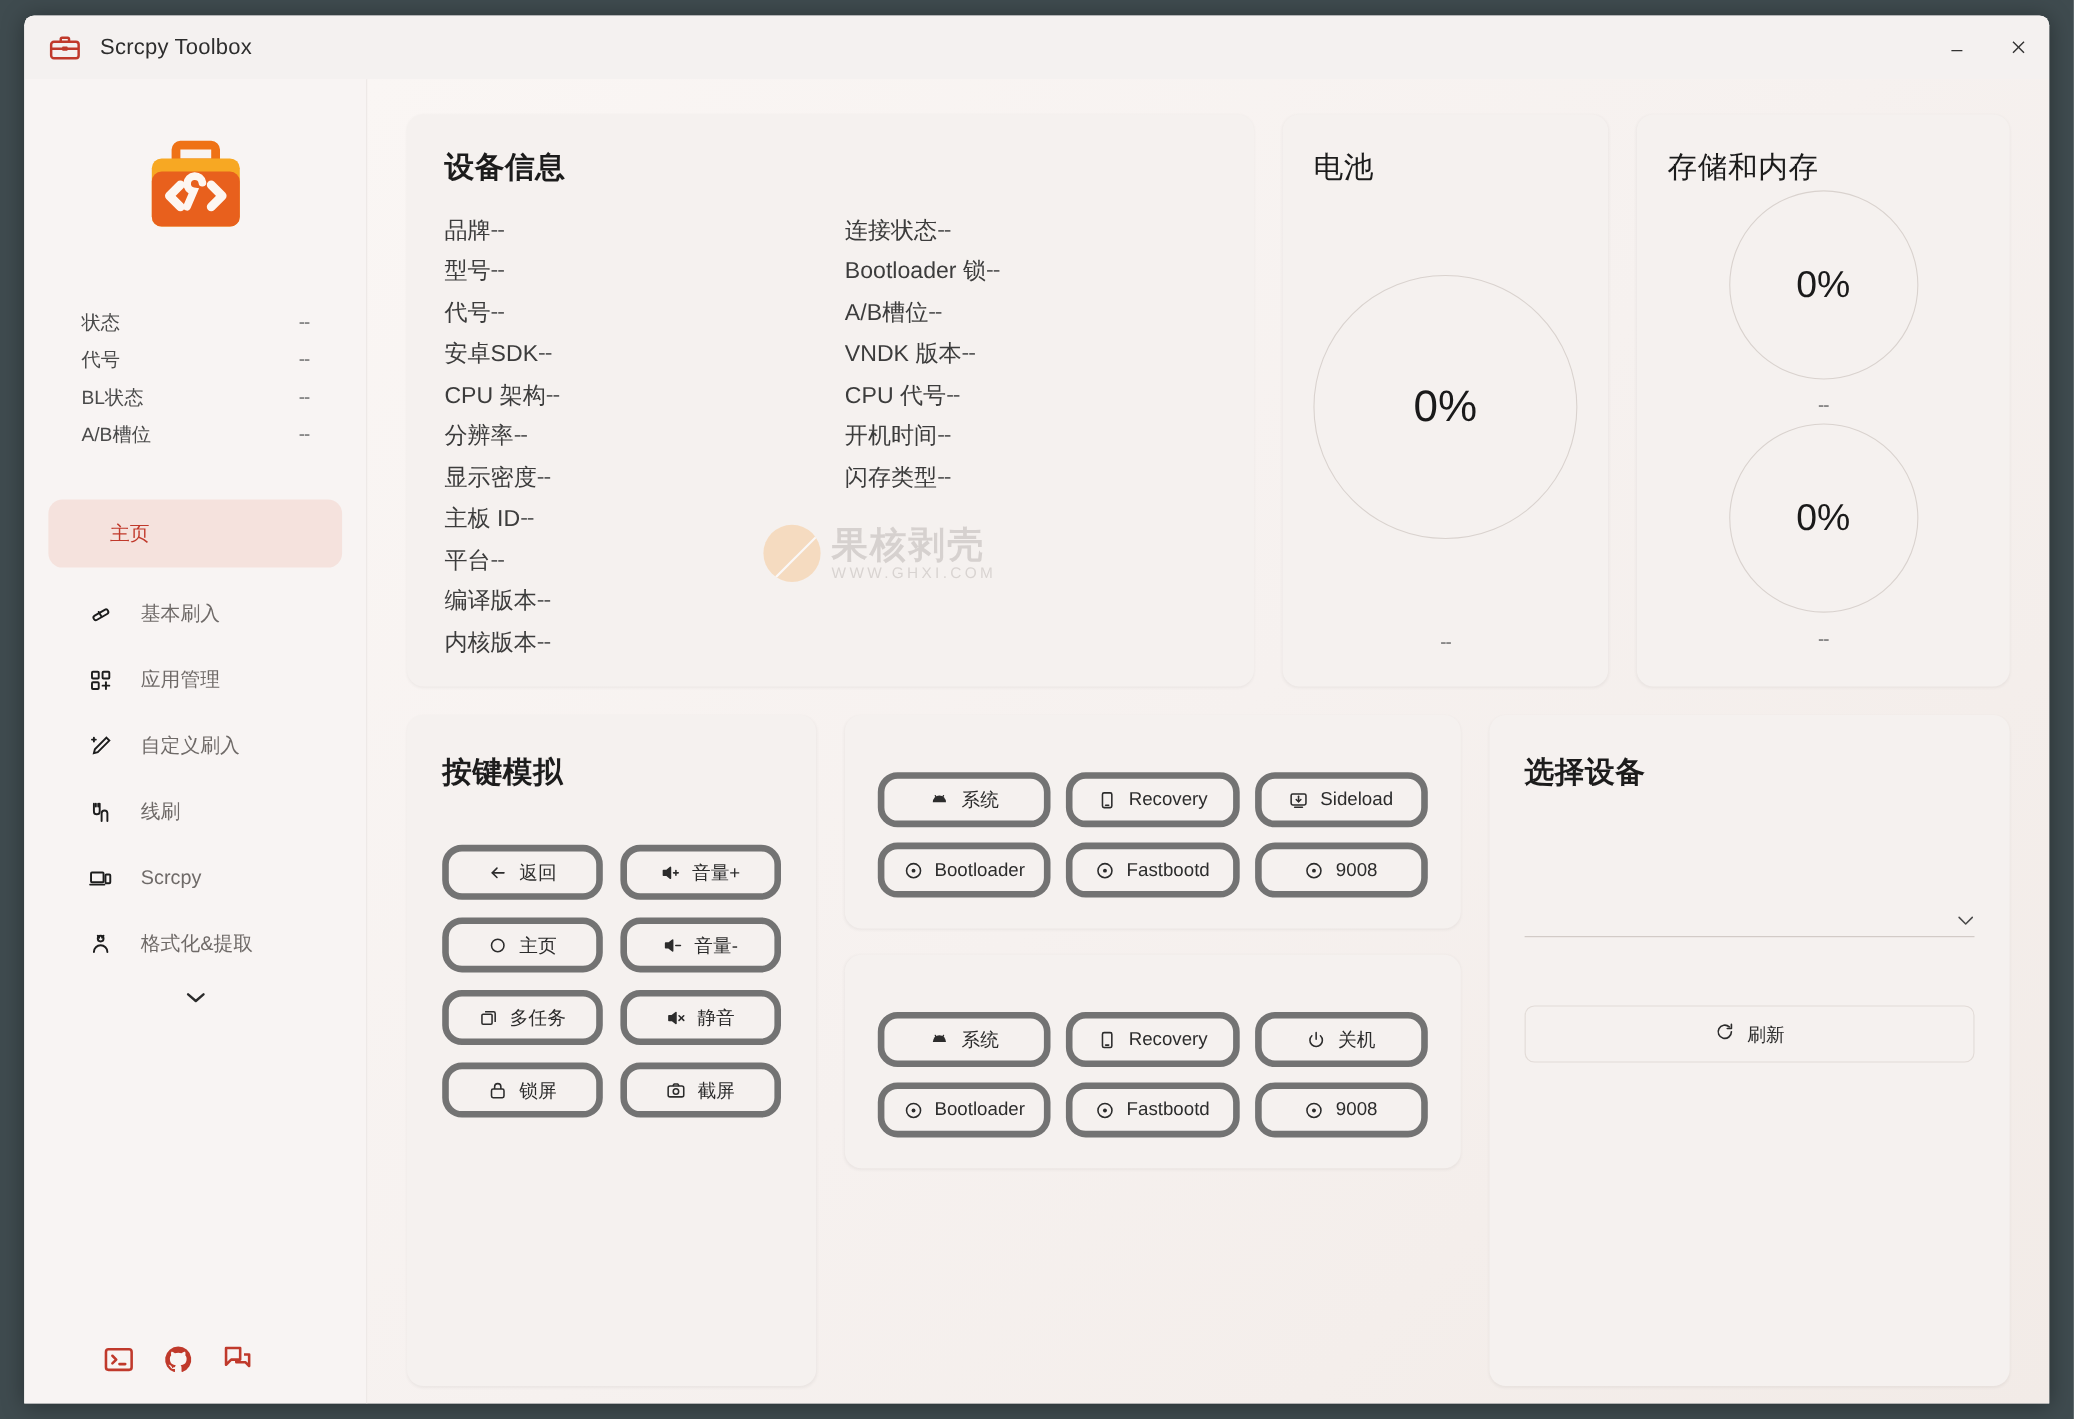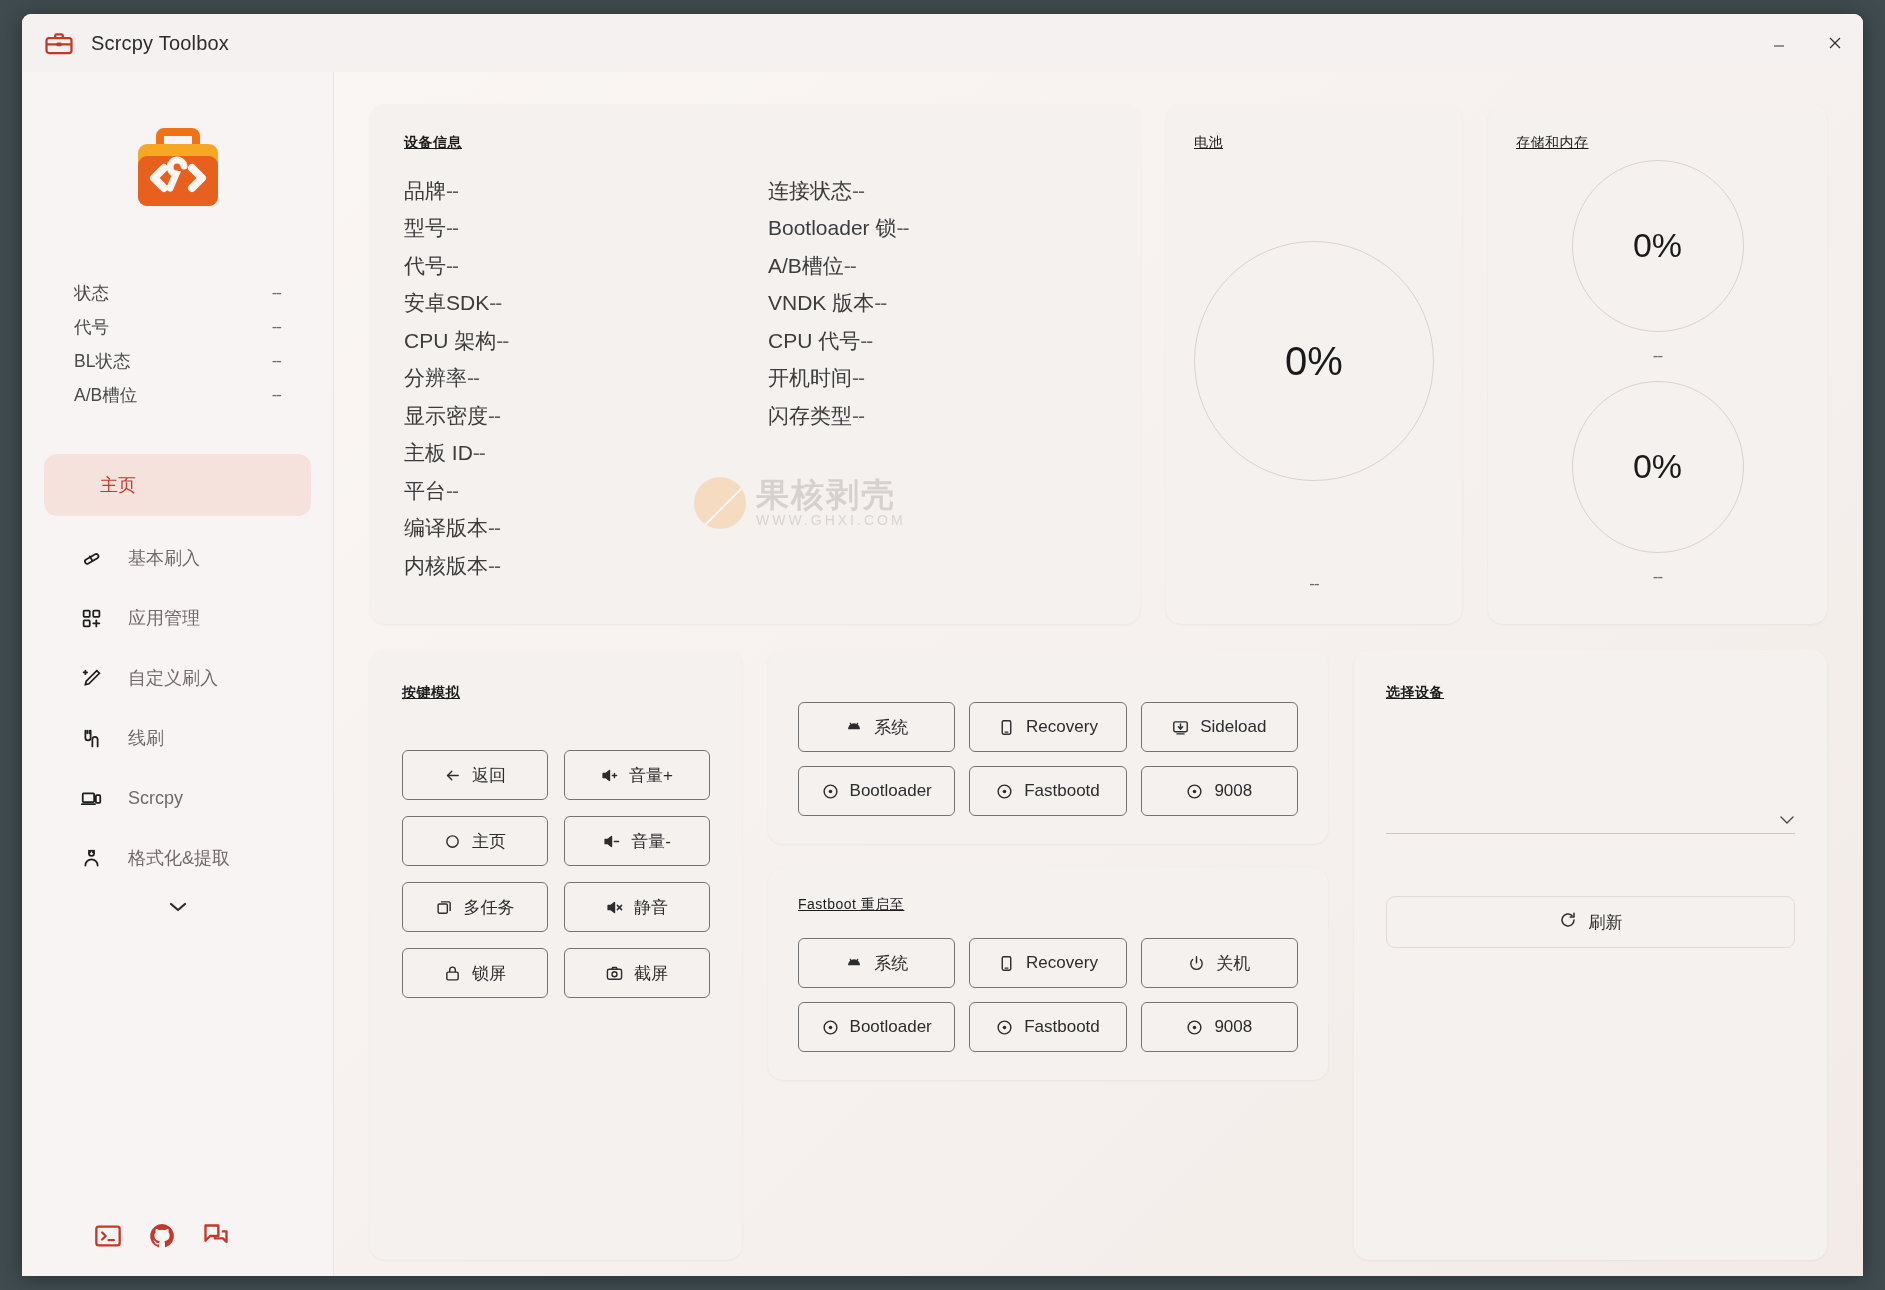--- a/index.html
+++ b/index.html
@@ -141,25 +141,24 @@
     display: flex;
     gap: 26px;
     height: 520px;
   }
   .card {
     background: #f5f1ef;
     border-radius: 15px;
     box-shadow: 0 1px 3px rgba(0,0,0,.05);
   }
   .card-title {
-    font-size: 14px;
+    font-size: 27px;
     font-weight: bold;
     color: #1c1c1c;
     letter-spacing: .5px;
-    text-decoration: underline;
   }
   .card-title.light { font-weight: normal; }
 
   
   .device-card {
     flex: 0 0 770px;
     padding: 30px 34px;
     position: relative;
   }
   .dev-cols {
@@ -230,22 +229,22 @@
     padding: 34px 32px;
   }
   .key-grid {
     display: grid;
     grid-template-columns: 1fr 1fr;
     gap: 16px 16px;
     margin-top: 48px;
   }
   .btn {
     height: 50px;
-    border: 1px solid #737373;
-    border-radius: 6px;
+    border: 6px solid #737373;
+    border-radius: 18px;
     background: #f5f1ef;
     display: flex;
     align-items: center;
     justify-content: center;
     gap: 11px;
     font-size: 17px;
     color: #2c2c2c;
     cursor: default;
   }
   .btn .bicon { display: inline-flex; align-items: center; color: #2c2c2c; }
@@ -746,21 +745,20 @@
                         <circle cx="12" cy="12" r="9"></circle>
                         <circle cx="12" cy="12" r="2.5" fill="#2c2c2c" stroke="none"></circle>
                       </svg>
                   </span>
                   <span>9008</span>
                 </div>
               </div>
             </div>
 
             <div class="card reboot-card">
-              <div class="card-title light">Fastboot 重启至</div>
               <div class="reboot-grid">
 
                 <div class="btn">
                   <span class="bicon">
                     <svg width="18" height="18" viewBox="0 0 24 24" fill="#2c2c2c">
                         <path d="M4 15a8 8 0 0 1 16 0z"></path>
                         <line x1="7" y1="7" x2="8.5" y2="10" stroke="#2c2c2c" stroke-width="1.6" stroke-linecap="round"></line>
                         <line x1="17" y1="7" x2="15.5" y2="10" stroke="#2c2c2c" stroke-width="1.6" stroke-linecap="round"></line>
                       </svg>
                   </span>

